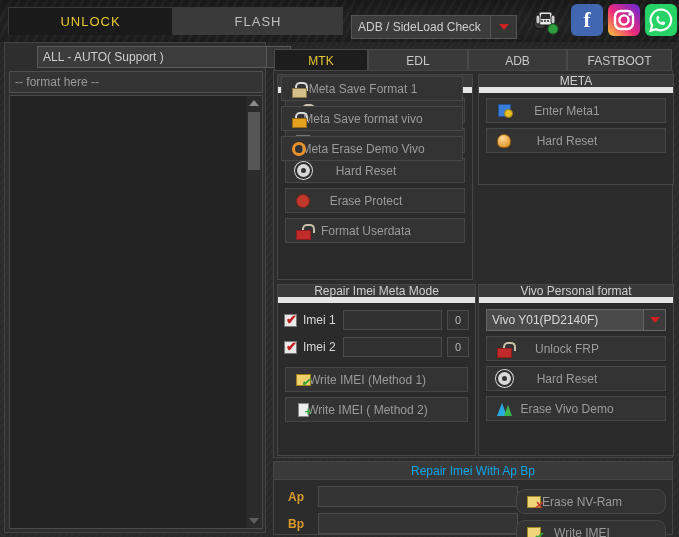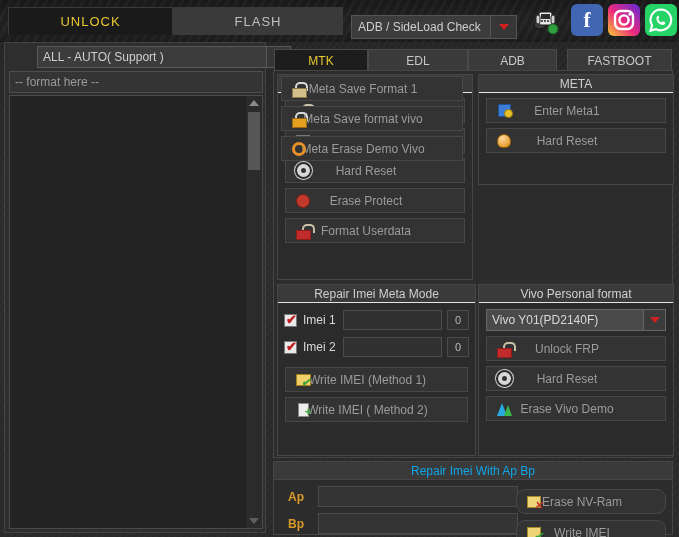--- a/index.html
+++ b/index.html
@@ -94,34 +94,34 @@
   #right { position:absolute; left:270px; top:34px; width:405px; height:491px;margin-top:15px; }
 
   
   .stab {
     position:absolute; top:0; height:22px; display:flex;align-items:center;justify-content:center;
     font-size:12px; color:#c8c8c8; background:#3a3a3a; border:1px solid #4a4a4a; border-bottom:none;
   }
   .stab.active { background:#1d1d1d; color:#e8c832; }
   #st-mtk { left:4px; width:94px; }
   #st-edl { left:98px; width:100px; }
-  #st-adb { left:198px; width:89px; }
+  #st-adb { left:198px; width:99px; }
   #st-fb  { left:297px; width:105px; }
 
   
   #panelframe {
     position:absolute; left:3px; top:21px; width:400px; height:388px;
     background:#2c2c2c; border:1px solid #454545;
   }
 
   .grp { position:absolute; border:1px solid #464646; background:#2b2b2b; }
   .grp > .title {
     height:18px; background:#3a3a3a; color:#cfcfcf; font-size:12px;
     display:flex; align-items:center; justify-content:center;
-    border-bottom:1px solid #e5e5e5;
+    border-bottom:6px solid #e5e5e5;
   }
 
   #grp-broom { left:3px; top:3px; width:196px; height:206px; }
   #grp-meta  { left:204px; top:3px; width:196px; height:111px; }
   #grp-metaextra { left:204px; top:118px; width:196px; height:91px; background:transparent; border:none; }
   #grp-repair { left:3px; top:213px; width:199px; height:172px; }
   #grp-vivo { left:204px; top:213px; width:196px; height:172px; }
 
   
   .abtn {

